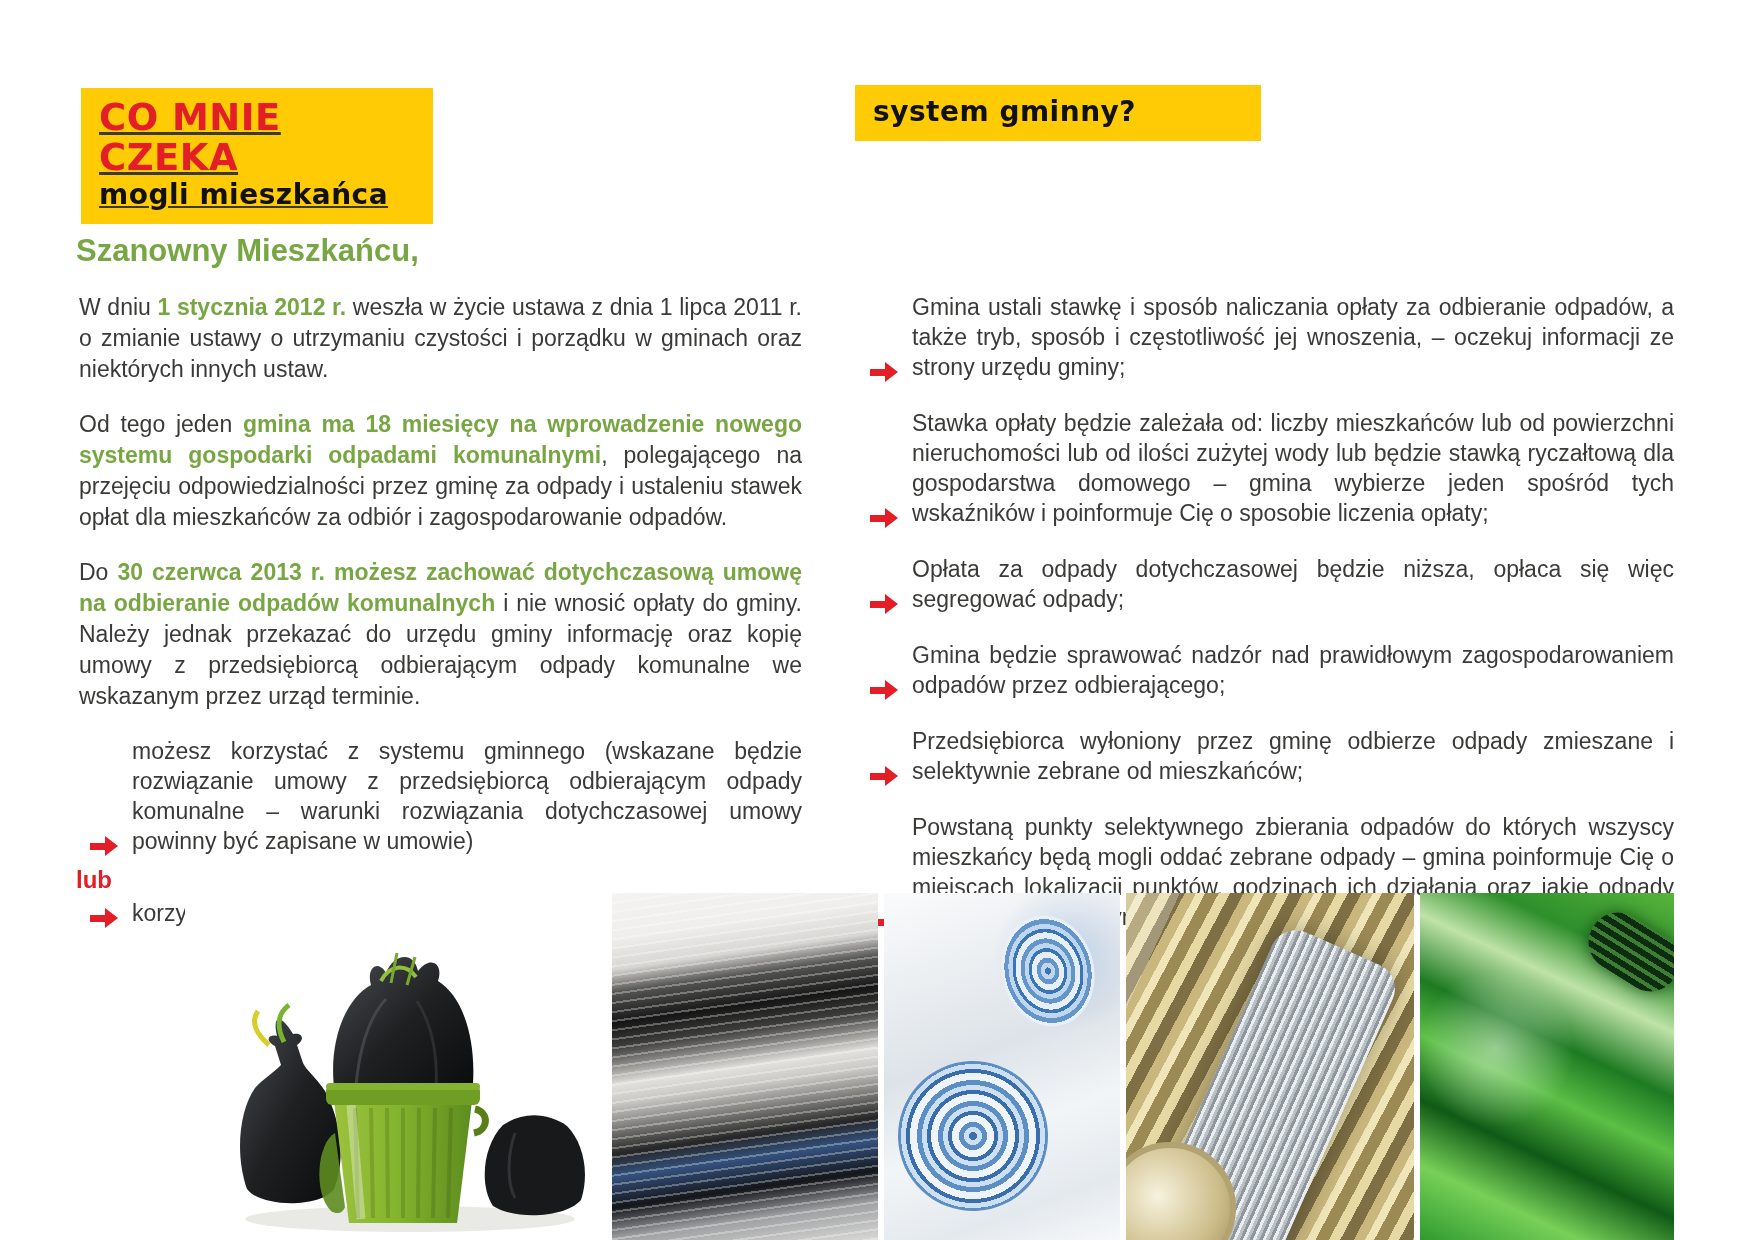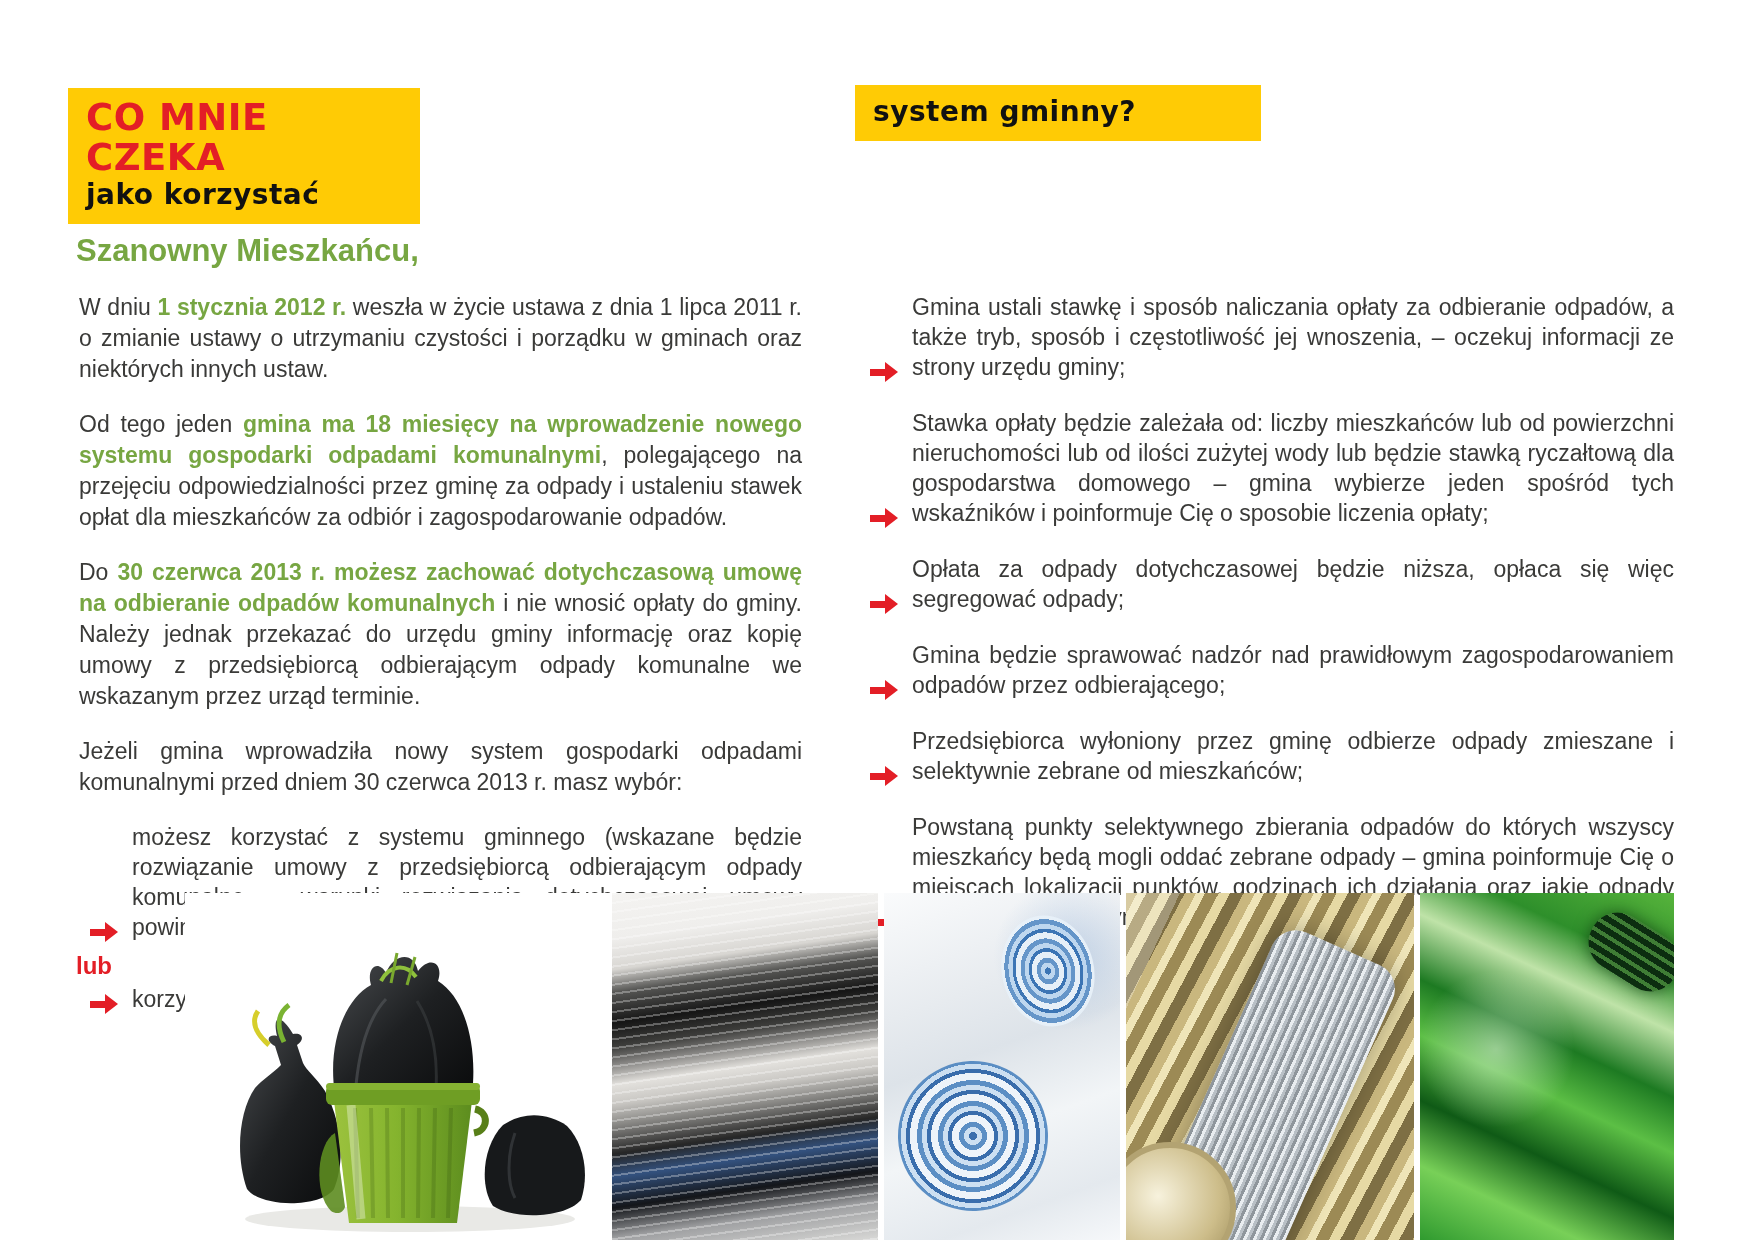--- a/index.html
+++ b/index.html
@@ -25,21 +25,21 @@
     font-weight:800;font-size:37px;line-height:1.08;
     color:var(--red);letter-spacing:0.5px;
   }
   .banner-right .banner-title{font-size:36px;}
   .banner-sub{
     display:block;
     font-family:"DejaVu Sans", sans-serif;
     font-weight:800;font-size:28px;line-height:1.2;
     color:#111111;letter-spacing:0.5px;
   }
-  .banner-left{left:68px;top:88px;width:316px;}
+  .banner-left{left:81px;top:88px;width:316px;text-decoration:underline;}
   .banner-right{left:855px;top:85px;width:370px;}
 
   
   .col-left{position:absolute;left:76px;top:234px;width:726px;}
   .col-right{position:absolute;left:868px;top:292px;width:806px;}
 
   .salutation{
     margin:0 0 24px 0;color:var(--green);
     font-size:31px;font-weight:bold;line-height:1.1;
   }
@@ -132,34 +132,33 @@
     transform:rotate(32deg);border-radius:28px;
     background:repeating-linear-gradient(0deg, #0c2d10 0 6px, #3f7d35 6px 10px);
     box-shadow:0 0 16px rgba(6,40,10,.6);
   }
 </style>
 </head>
 <body>
 
 <div class="banner banner-left">
   <span class="banner-title">CO MNIE CZEKA</span>
-  <span class="banner-sub">jako korzystać</span>
+  <span class="banner-sub">mogli mieszkańca</span>
 </div>
 
 <div class="banner banner-right">
   <span class="banner-sub">system gminny?</span>
 </div>
 
 <div class="col-left">
   <h2 class="salutation">Szanowny Mieszkańcu,</h2>
 
   <p class="para"><span>W dniu </span><span class="seg-g">1 stycznia 2012 r.</span><span> weszła w życie ustawa z dnia 1 lipca 2011 r. o zmianie ustawy o utrzymaniu czystości i porządku w gminach oraz niektórych innych ustaw.</span></p>
   <p class="para"><span>Od tego jeden </span><span class="seg-g">gmina ma 18 miesięcy na wprowadzenie nowego systemu gospodarki odpadami komunalnymi</span><span>, polegającego na przejęciu odpowiedzialności przez gminę za odpady i ustaleniu stawek opłat dla mieszkańców za odbiór i zagospodarowanie odpadów.</span></p>
   <p class="para"><span>Do </span><span class="seg-g">30 czerwca 2013 r. możesz zachować dotychczasową umowę na odbieranie odpadów komunalnych</span><span> i nie wnosić opłaty do gminy. Należy jednak przekazać do urzędu gminy informację oraz kopię umowy z przedsiębiorcą odbierającym odpady komunalne we wskazanym przez urząd terminie.</span></p>
-  <p class="para"><span>Jeżeli gmina wprowadziła nowy system gospodarki odpadami komunalnymi przed dniem 30 czerwca 2013 r. masz wybór:</span></p>
 
   <div class="bullet">
     <span class="arrow"></span>
     <p class="bullet-text">możesz korzystać z systemu gminnego (wskazane będzie rozwiązanie umowy z przedsiębiorcą odbierającym odpady komunalne – warunki rozwiązania dotychczasowej umowy powinny być zapisane w umowie)</p>
   </div>
 
   <div class="or-label">lub</div>
 
   <div class="bullet">
     <span class="arrow"></span>

